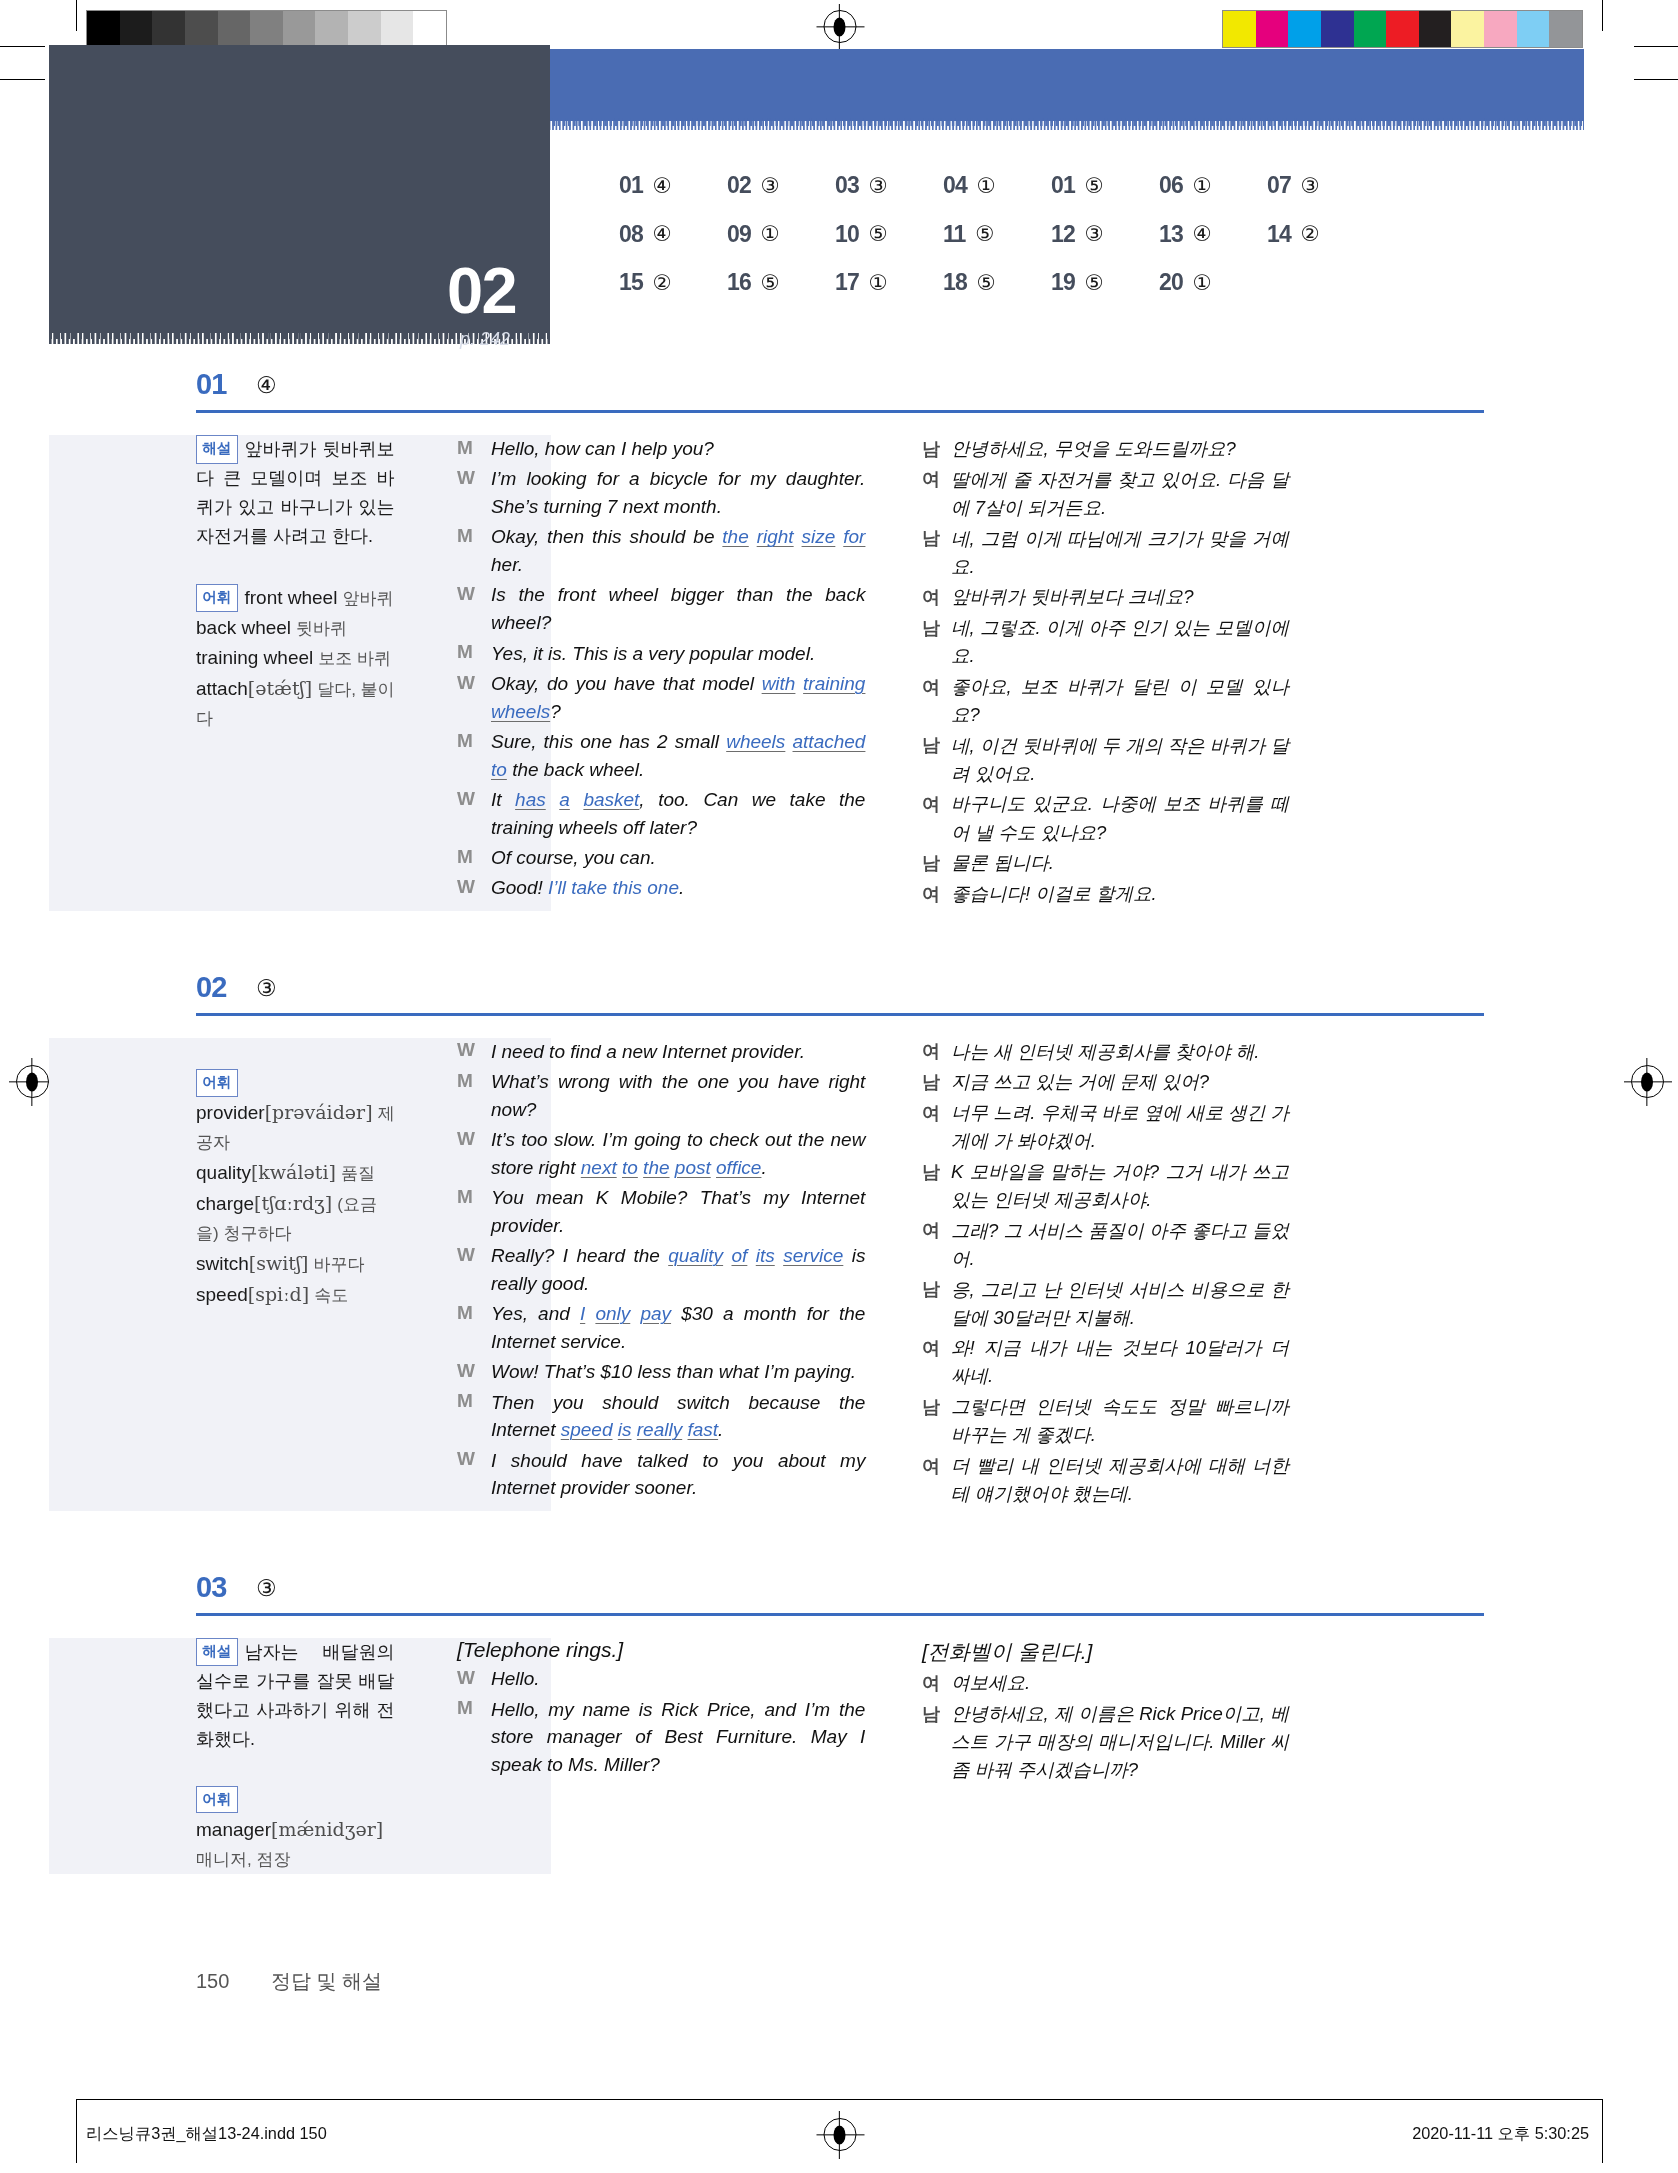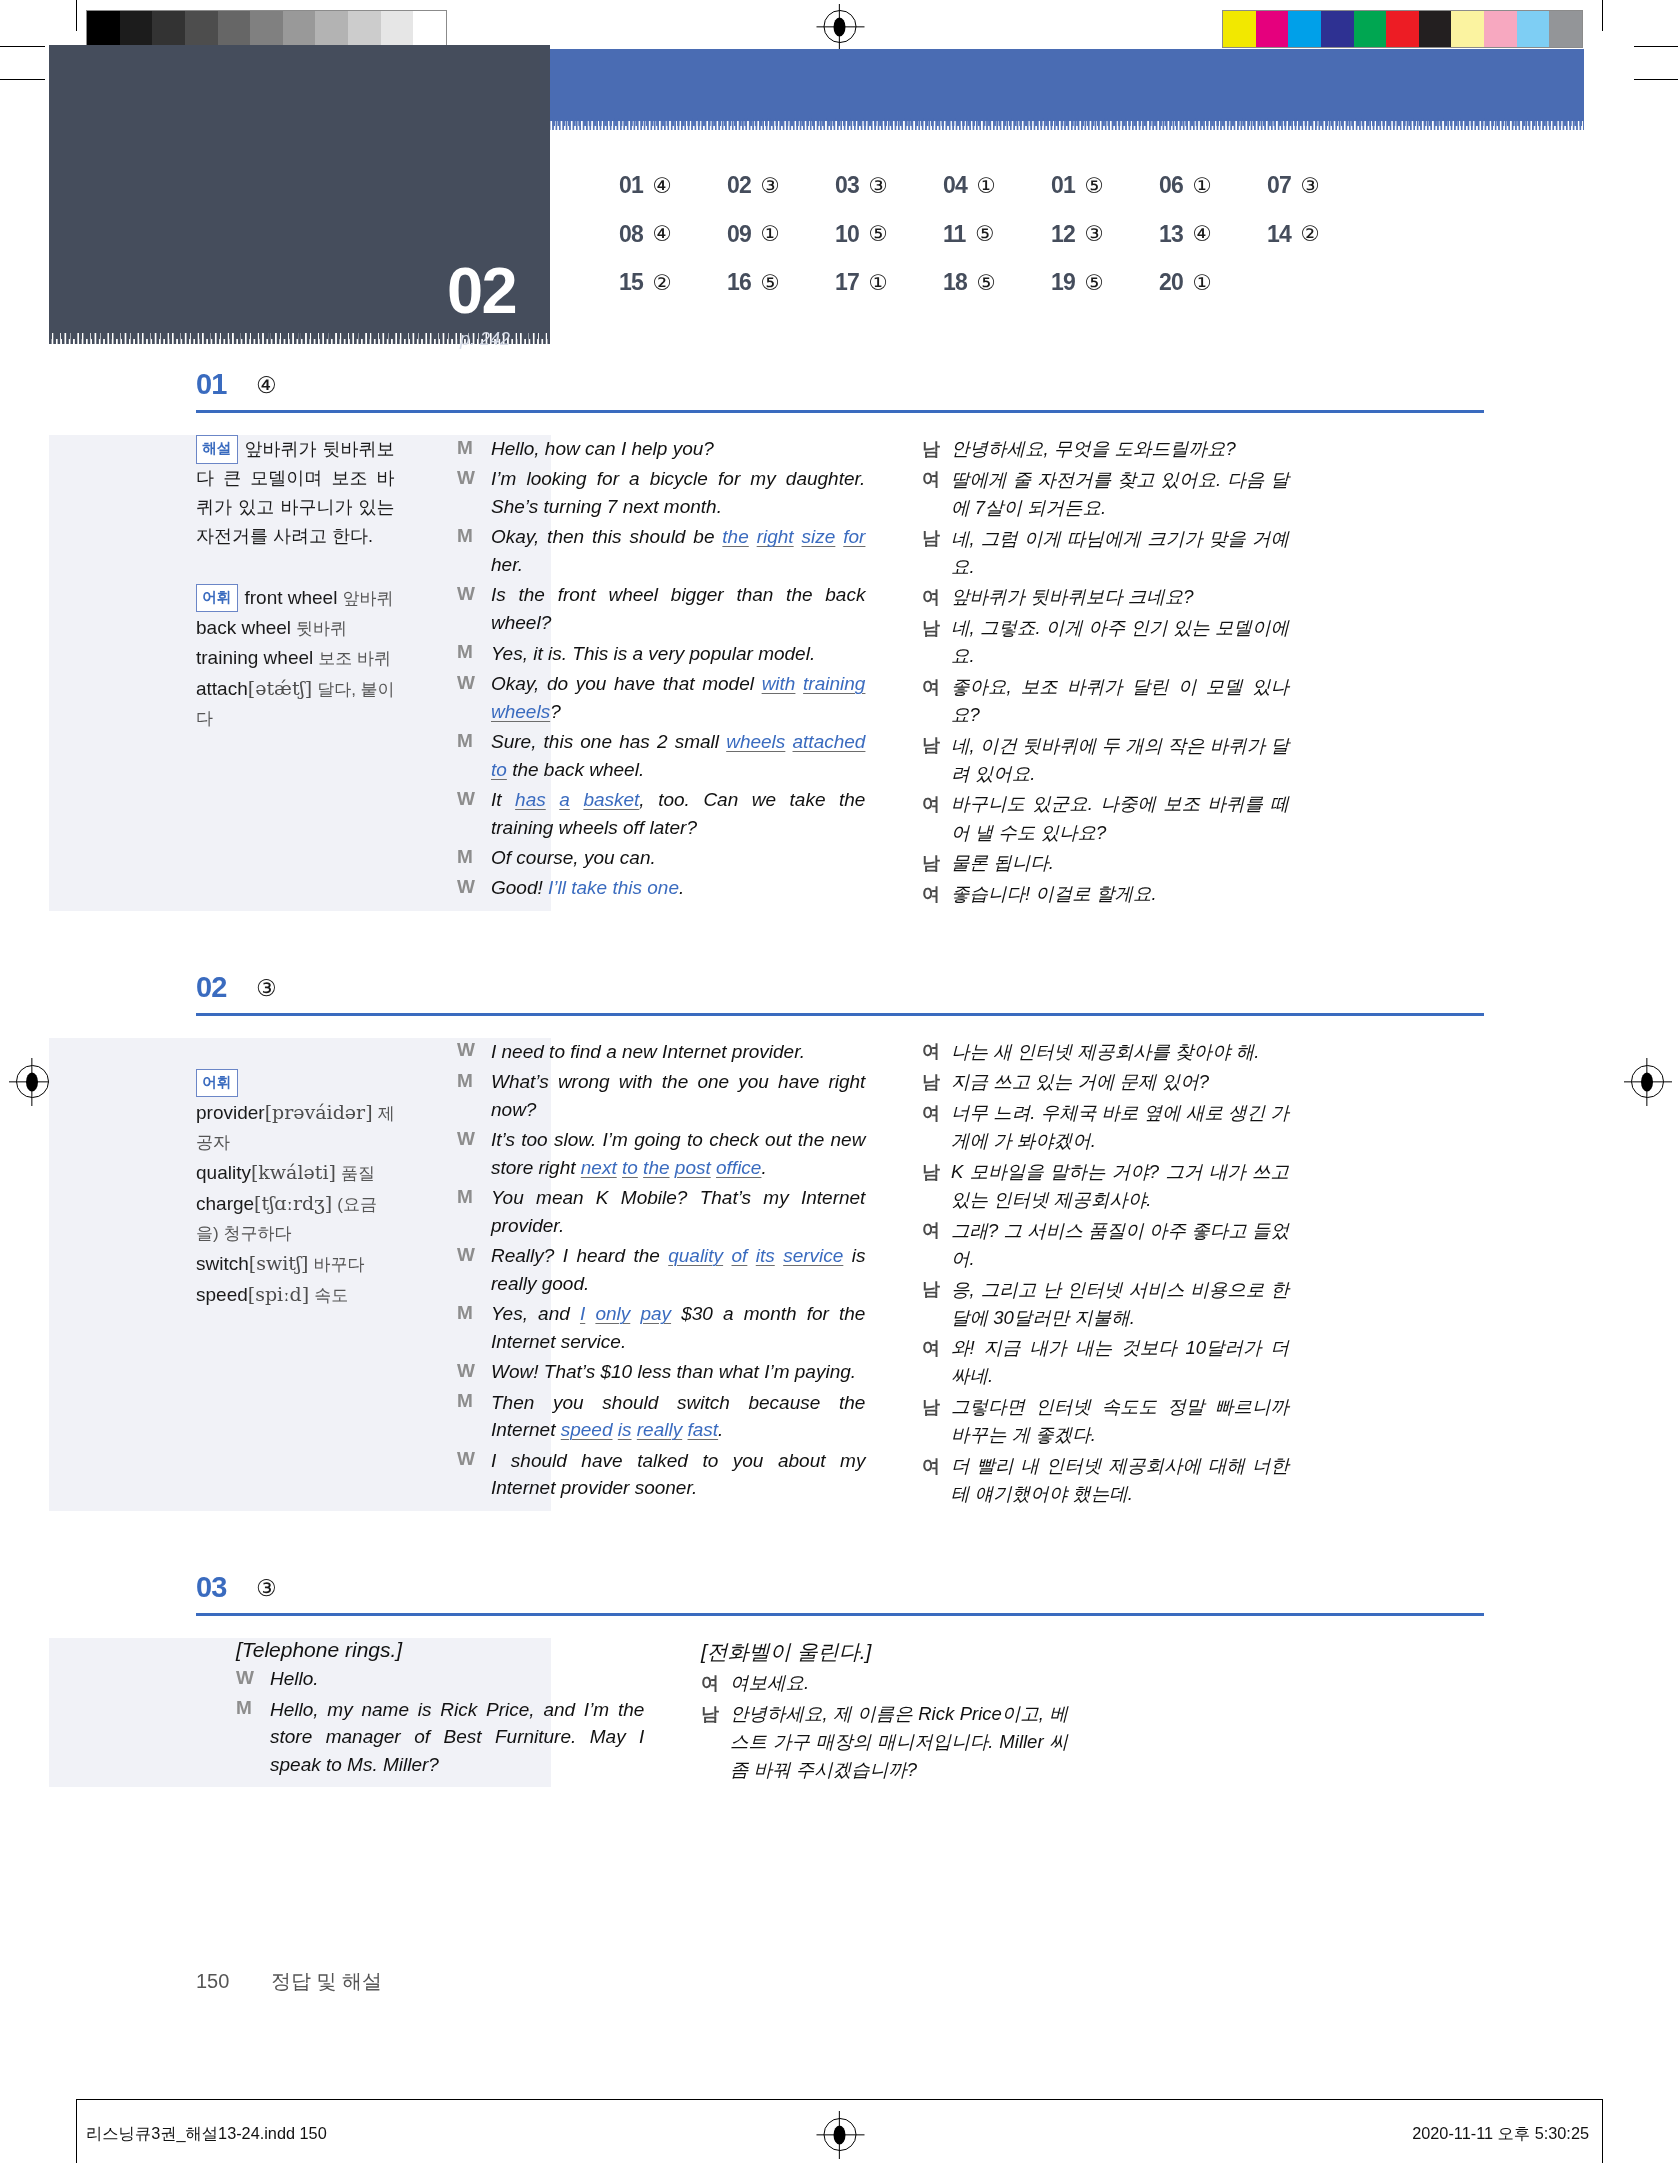--- a/index.html
+++ b/index.html
@@ -505,20 +505,24 @@
         </div>
       </div>
       <div class="section" style="padding-bottom: 0px;">
         <div class="sec-head">
           <div class="sec-no">03</div>
           <div class="sec-ans">③</div>
           <div class="sec-rule"></div>
         </div>
         <div class="cols">
           <div class="gutter"></div>
+          <div class="col-left" style="position: relative; z-index: 1;">
+            <div class="tagline"><span class="tag">해설</span>남자는 배달원의 실수로 가구를 잘못 배달했다고 사과하기 위해 전화했다.</div>
+            <div class="vocab"><span class="tag">어휘</span><span><span class="w">manager</span><span class="ipa">[mǽnidʒər]</span> <span class="kr">매니저, 점장</span></span></div>
+          </div>
           <div class="col-mid" style="position: relative; z-index: 1;">
             <div class="stage">[Telephone rings.]</div>
             <div class="line">
               <div class="spk">W</div>
               <div class="utt">Hello.</div>
             </div>
             <div class="line">
               <div class="spk">M</div>
               <div class="utt">Hello, my name is Rick Price, and I’m the store manager of Best Furniture. May I speak to Ms. Miller?</div>
             </div>

